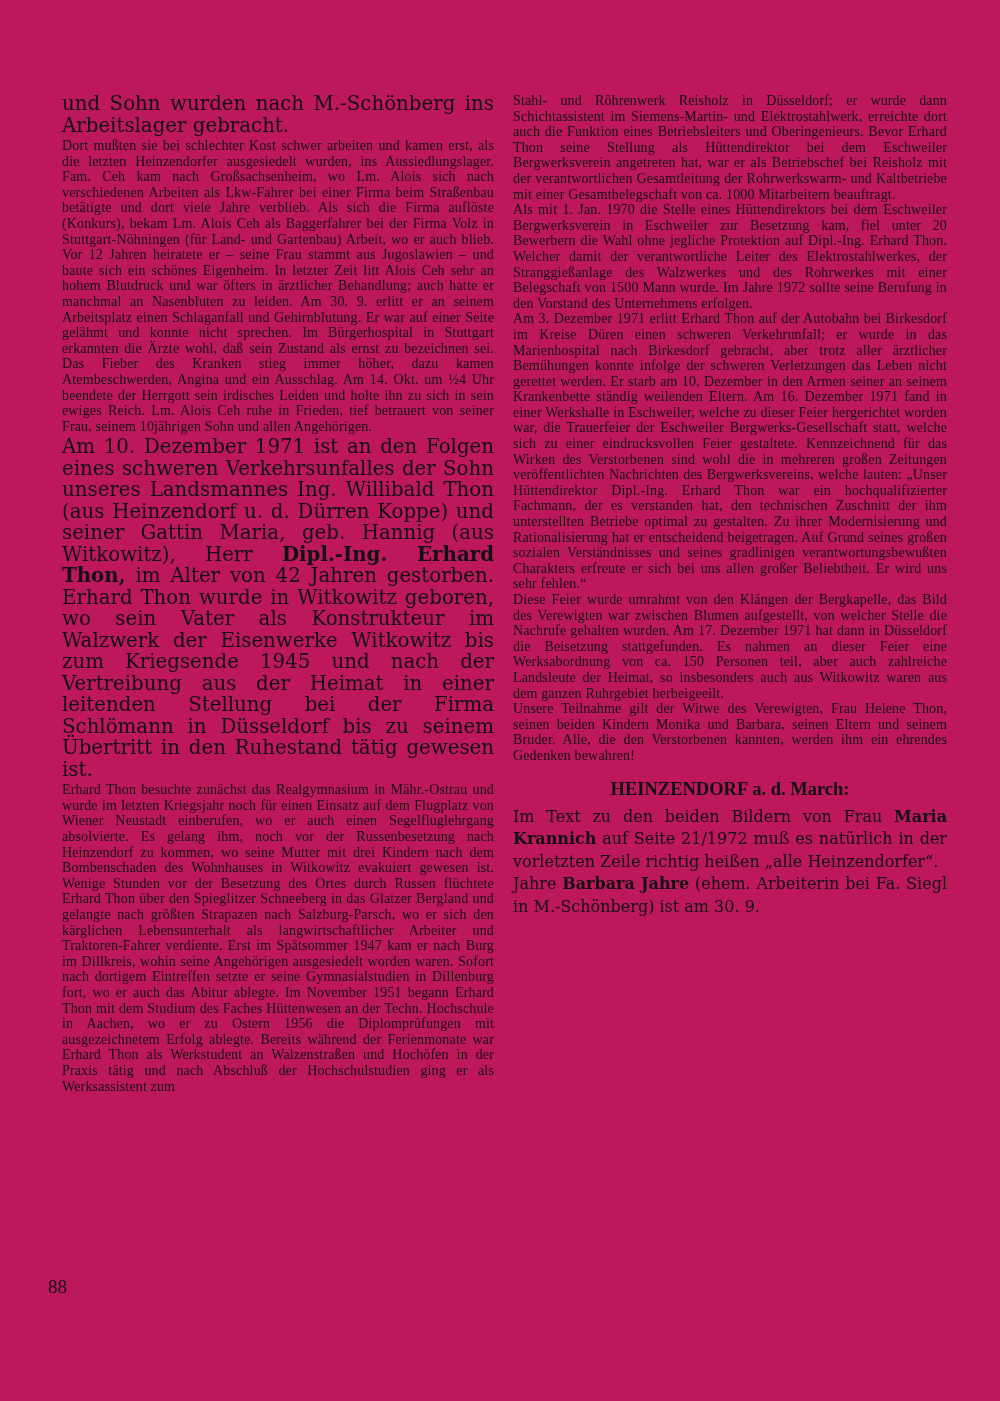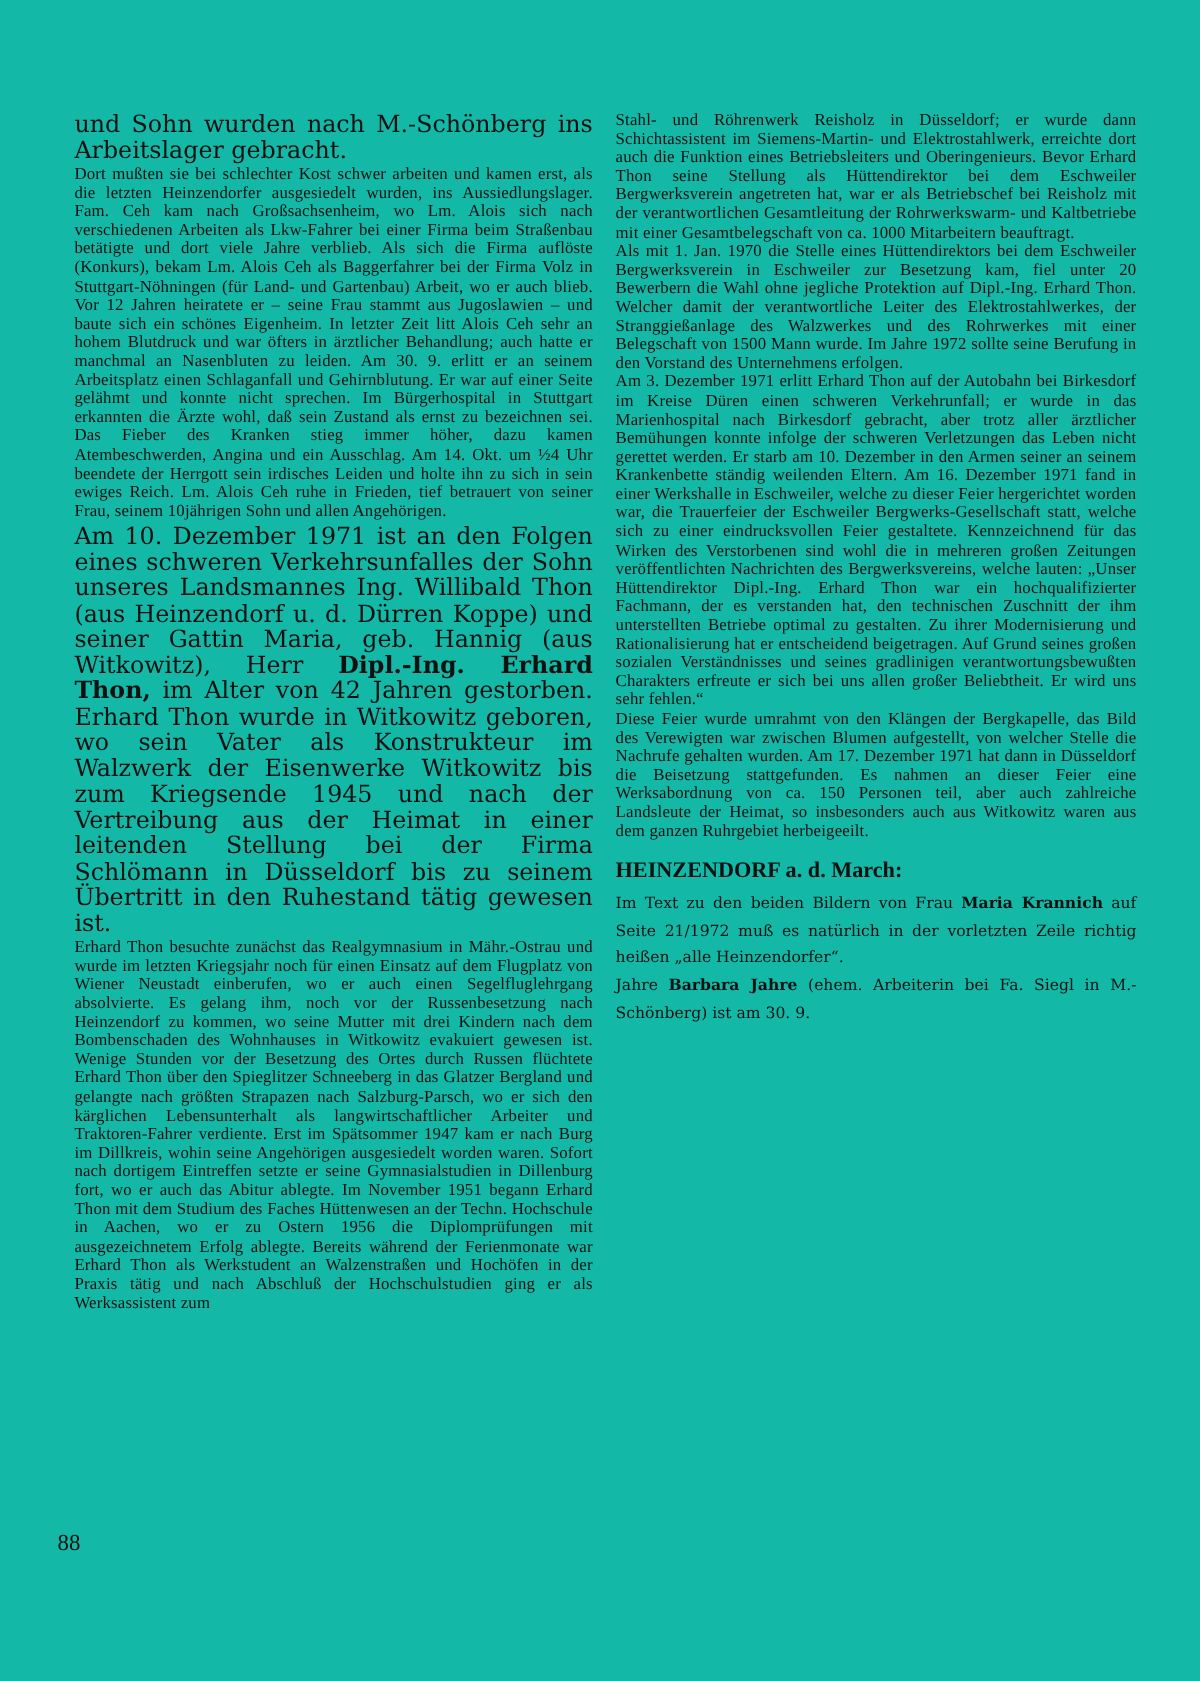--- a/index.html
+++ b/index.html
@@ -1,35 +1,35 @@
 <!DOCTYPE html>
 <html><head>
 <meta charset="utf-8">
 <style>
   html, body { margin: 0; padding: 0; background: #ffffff; }
   body { width: 1000px; height: 1401px; position: relative; overflow: hidden; color: #111; }
-  .page { position: absolute; left: 0; top: 0; width: 1000px; height: 1401px; background: #14b8a6; }
+  .page { position: absolute; left: 0; top: 0; width: 1000px; height: 1401px; background: #be185d; }
   .col { position: absolute; top: 93px; }
   .col-left { left: 62px; width: 432px; }
   .col-right { left: 513px; width: 434px; }
   p { margin: 0; text-align: justify; }
   .small {
     font-family: "Liberation Serif", "DejaVu Serif", serif;
     font-size: 14px; line-height: 15.6px; letter-spacing: 0.15px;
     text-align: justify; text-align-last: left;
   }
   .large {
     font-family: "DejaVu Serif", "Liberation Serif", serif;
-    font-size: 13px; line-height: 22.6px; letter-spacing: 0px;
+    font-size: 16px; line-height: 22.6px; letter-spacing: 0px;
     text-align: justify; text-align-last: left;
   }
   .large-lead { font-size: 19.8px; line-height: 21.5px; }
   .heading {
     font-family: "Liberation Serif", "DejaVu Serif", serif;
-    font-weight: bold; font-size: 18.5px; line-height: 22px; margin-top: 14px; margin-bottom: 6px;
+    font-weight: bold; font-size: 18.5px; line-height: 22px; margin-top: 14px; margin-bottom: 6px; text-align: center;
   }
   .heading-first { margin-top: 14px; }
   .sig { text-align: right; padding-right: 8px; }
   b { font-weight: bold; }
   .page-number {
     position: absolute; left: 48px; top: 1276px;
     font-family: "Liberation Serif", "DejaVu Serif", serif; font-size: 19px;
   }
   .gap-small { height: 2px; }
 </style>
@@ -46,20 +46,21 @@
     <p class="large large-lead"><span>Am 10. Dezember 1971 ist an den Folgen eines schweren Verkehrsunfalles der Sohn unseres Landsmannes Ing. Willibald Thon (aus Heinzendorf u. d. Dürren Koppe) und seiner Gattin Maria, geb. Hannig (aus Witkowitz), Herr </span><b>Dipl.-Ing. Erhard Thon,</b><span> im Alter von 42 Jahren gestorben. Erhard Thon wurde in Witkowitz geboren, wo sein Vater als Konstrukteur im Walzwerk der Eisenwerke Witkowitz bis zum Kriegsende 1945 und nach der Vertreibung aus der Heimat in einer leitenden Stellung bei der Firma Schlömann in Düsseldorf bis zu seinem Übertritt in den Ruhestand tätig gewesen ist.</span></p>
     <div class="gap-small"></div>
     <p class="small">Erhard Thon besuchte zunächst das Realgymnasium in Mähr.-Ostrau und wurde im letzten Kriegsjahr noch für einen Einsatz auf dem Flugplatz von Wiener Neustadt einberufen, wo er auch einen Segelfluglehrgang absolvierte. Es gelang ihm, noch vor der Russenbesetzung nach Heinzendorf zu kommen, wo seine Mutter mit drei Kindern nach dem Bombenschaden des Wohnhauses in Witkowitz evakuiert gewesen ist. Wenige Stunden vor der Besetzung des Ortes durch Russen flüchtete Erhard Thon über den Spieglitzer Schneeberg in das Glatzer Bergland und gelangte nach größten Strapazen nach Salzburg-Parsch, wo er sich den kärglichen Lebensunterhalt als langwirtschaftlicher Arbeiter und Traktoren-Fahrer verdiente. Erst im Spätsommer 1947 kam er nach Burg im Dillkreis, wohin seine Angehörigen ausgesiedelt worden waren. Sofort nach dortigem Eintreffen setzte er seine Gymnasialstudien in Dillenburg fort, wo er auch das Abitur ablegte. Im November 1951 begann Erhard Thon mit dem Studium des Faches Hüttenwesen an der Techn. Hochschule in Aachen, wo er zu Ostern 1956 die Diplomprüfungen mit ausgezeichnetem Erfolg ablegte. Bereits während der Ferienmonate war Erhard Thon als Werkstudent an Walzenstraßen und Hochöfen in der Praxis tätig und nach Abschluß der Hochschulstudien ging er als Werksassistent zum</p>
   </div>
 
   <div class="col col-right">
     <p class="small">Stahl- und Röhrenwerk Reisholz in Düsseldorf; er wurde dann Schichtassistent im Siemens-Martin- und Elektrostahlwerk, erreichte dort auch die Funktion eines Betriebsleiters und Oberingenieurs. Bevor Erhard Thon seine Stellung als Hüttendirektor bei dem Eschweiler Bergwerksverein angetreten hat, war er als Betriebschef bei Reisholz mit der verantwortlichen Gesamtleitung der Rohrwerkswarm- und Kaltbetriebe mit einer Gesamtbelegschaft von ca. 1000 Mitarbeitern beauftragt.</p>
     <p class="small">Als mit 1. Jan. 1970 die Stelle eines Hüttendirektors bei dem Eschweiler Bergwerksverein in Eschweiler zur Besetzung kam, fiel unter 20 Bewerbern die Wahl ohne jegliche Protektion auf Dipl.-Ing. Erhard Thon. Welcher damit der verantwortliche Leiter des Elektrostahlwerkes, der Stranggießanlage des Walzwerkes und des Rohrwerkes mit einer Belegschaft von 1500 Mann wurde. Im Jahre 1972 sollte seine Berufung in den Vorstand des Unternehmens erfolgen.</p>
     <p class="small">Am 3. Dezember 1971 erlitt Erhard Thon auf der Autobahn bei Birkesdorf im Kreise Düren einen schweren Verkehrunfall; er wurde in das Marienhospital nach Birkesdorf gebracht, aber trotz aller ärztlicher Bemühungen konnte infolge der schweren Verletzungen das Leben nicht gerettet werden. Er starb am 10. Dezember in den Armen seiner an seinem Krankenbette ständig weilenden Eltern. Am 16. Dezember 1971 fand in einer Werkshalle in Eschweiler, welche zu dieser Feier hergerichtet worden war, die Trauerfeier der Eschweiler Bergwerks-Gesellschaft statt, welche sich zu einer eindrucksvollen Feier gestaltete. Kennzeichnend für das Wirken des Verstorbenen sind wohl die in mehreren großen Zeitungen veröffentlichten Nachrichten des Bergwerksvereins, welche lauten: „Unser Hüttendirektor Dipl.-Ing. Erhard Thon war ein hochqualifizierter Fachmann, der es verstanden hat, den technischen Zuschnitt der ihm unterstellten Betriebe optimal zu gestalten. Zu ihrer Modernisierung und Rationalisierung hat er entscheidend beigetragen. Auf Grund seines großen sozialen Verständnisses und seines gradlinigen verantwortungsbewußten Charakters erfreute er sich bei uns allen großer Beliebtheit. Er wird uns sehr fehlen.“</p>
     <p class="small">Diese Feier wurde umrahmt von den Klängen der Bergkapelle, das Bild des Verewigten war zwischen Blumen aufgestellt, von welcher Stelle die Nachrufe gehalten wurden. Am 17. Dezember 1971 hat dann in Düsseldorf die Beisetzung stattgefunden. Es nahmen an dieser Feier eine Werksabordnung von ca. 150 Personen teil, aber auch zahlreiche Landsleute der Heimat, so insbesonders auch aus Witkowitz waren aus dem ganzen Ruhrgebiet herbeigeeilt.</p>
+    <p class="small">Unsere Teilnahme gilt der Witwe des Verewigten, Frau Helene Thon, seinen beiden Kindern Monika und Barbara, seinen Eltern und seinem Bruder. Alle, die den Verstorbenen kannten, werden ihm ein ehrendes Gedenken bewahren!</p>
 
     <div class="heading heading-first">HEINZENDORF a. d. March:</div>
     <p class="large"><span>Im Text zu den beiden Bildern von Frau </span><b>Maria Krannich</b><span> auf Seite 21/1972 muß es natürlich in der vorletzten Zeile richtig heißen „alle Heinzendorfer“.</span></p>
 
     <p class="large"><span>Jahre </span><b>Barbara Jahre</b><span> (ehem. Arbeiterin bei Fa. Siegl in M.-Schönberg) ist am 30. 9.</span></p>
   </div>
 
   <div class="page-number">88</div>
 </div>
 

